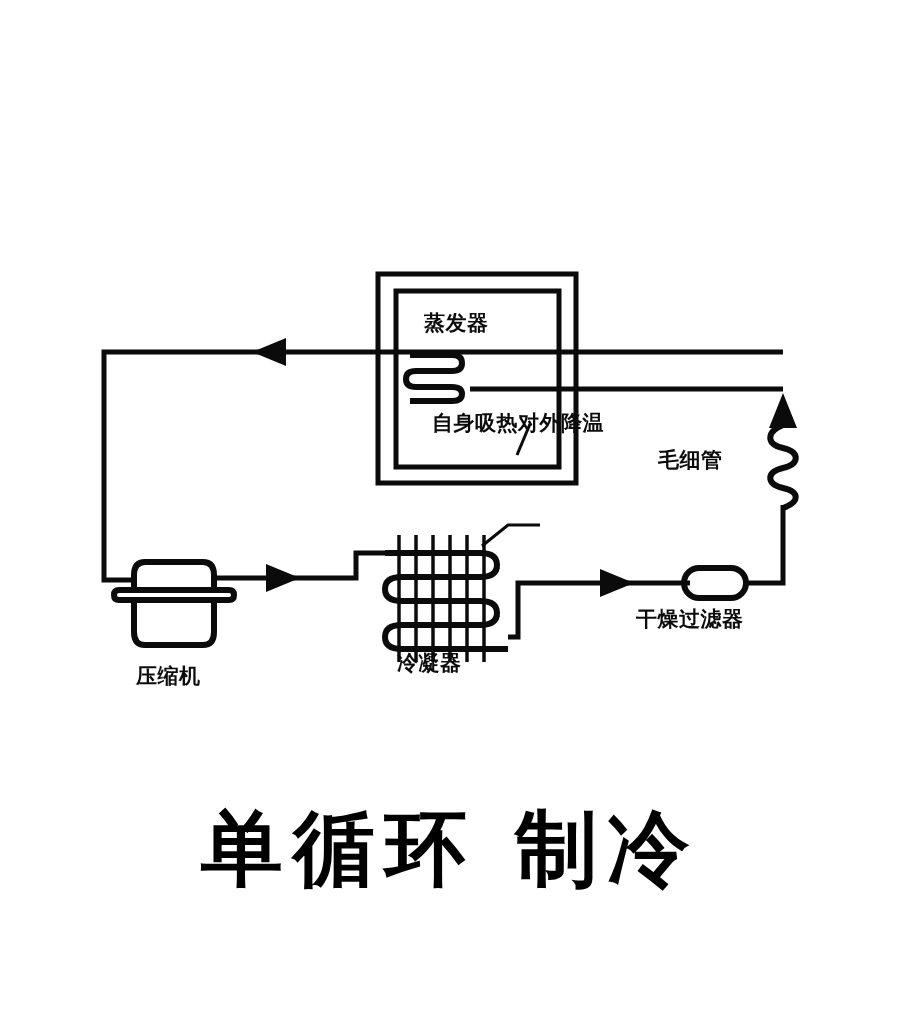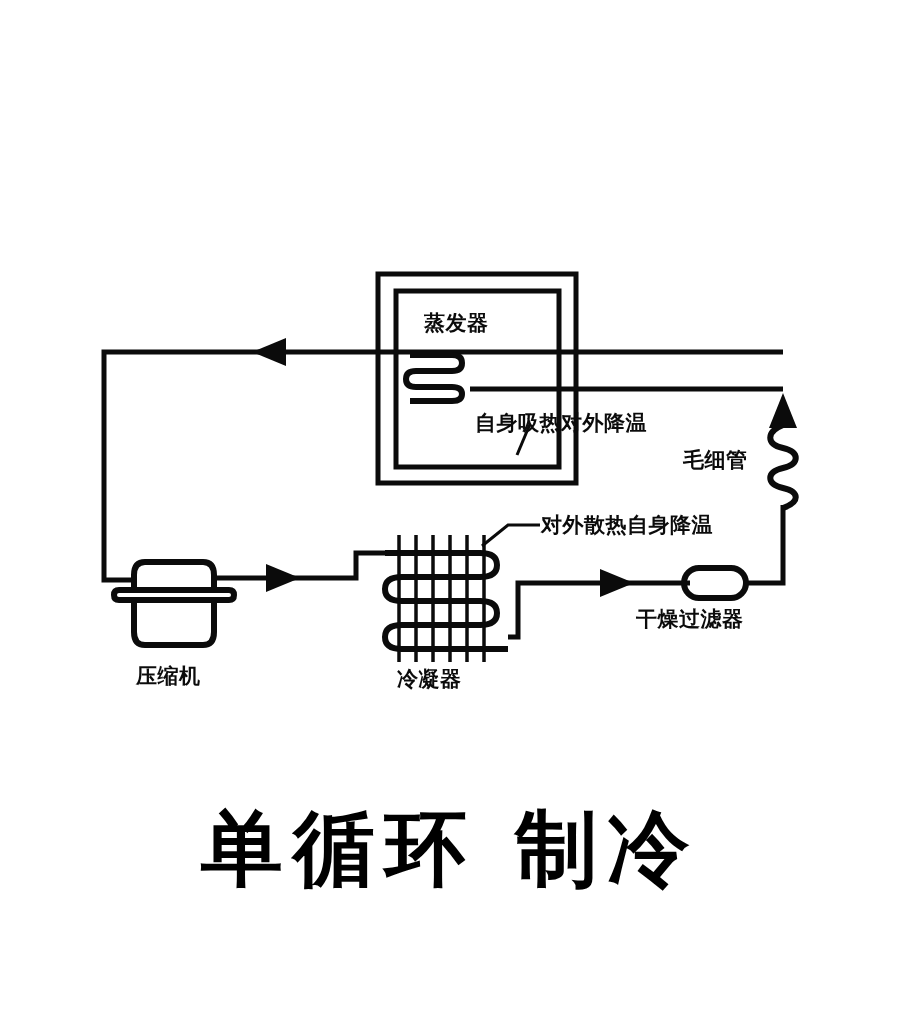--- a/index.html
+++ b/index.html
@@ -146,27 +146,26 @@
 
       <path class="leader" d="M 517 455 L 530 424"></path>
 
       <path class="leader" d="M 482 546 L 508 525 L 540 525"></path>
     </g>
 
   </svg>
 
   <div class="lbl lbl-sm" style="left:424px; top:309px;">蒸发器</div>
 
-  <div class="lbl lbl-sm" style="left:432px; top:409px;margin-left:43px;">自身吸热对外降温</div>
+  <div class="lbl lbl-sm" style="left:432px; top:409px;">自身吸热对外降温</div>
 
-  <div class="lbl lbl-sm" style="left:541px; top:511px;">对外散热自身降温</div>
 
-  <div class="lbl lbl-sm" style="left:397px; top:665px;">冷凝器</div>
+  <div class="lbl lbl-sm" style="left:397px; top:649px;">冷凝器</div>
 
   <div class="lbl lbl-sm" style="left:136px; top:662px;">压缩机</div>
 
   <div class="lbl lbl-sm" style="left:636px; top:605px;font-family:Liberation Serif, serif;">干燥过滤器</div>
 
-  <div class="lbl lbl-sm" style="left:683px; top:446px;">毛细管</div>
+  <div class="lbl lbl-sm" style="left:658px; top:446px;">毛细管</div>
 
   <div class="title" style="top:795px;">单循环 制冷</div>
 
 </div>
 
 </body></html>

